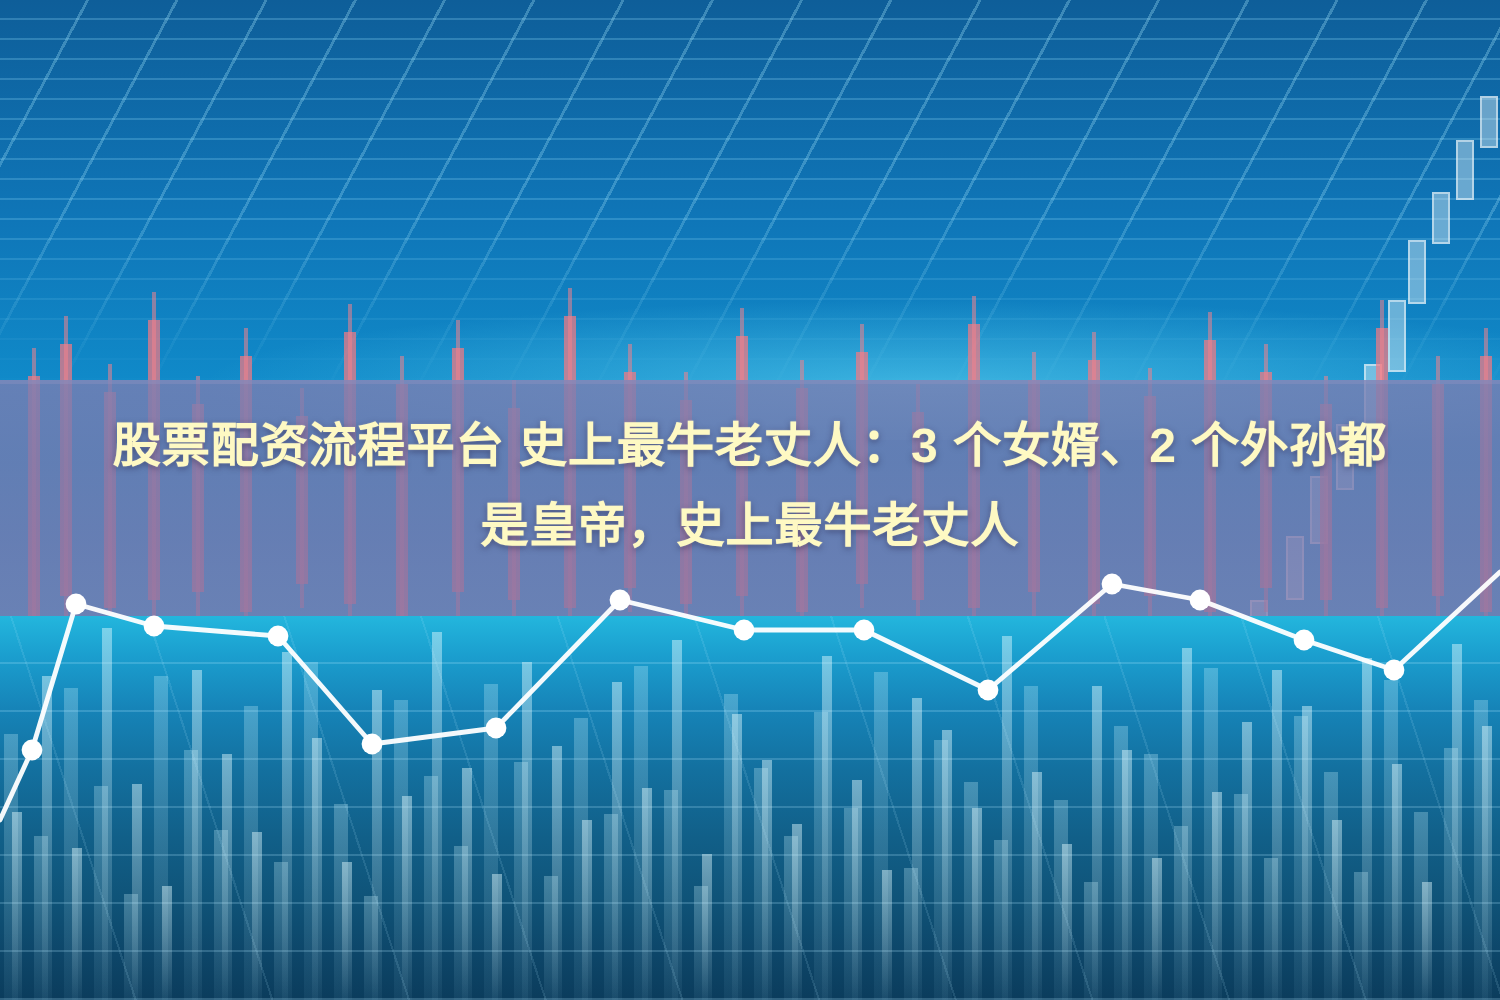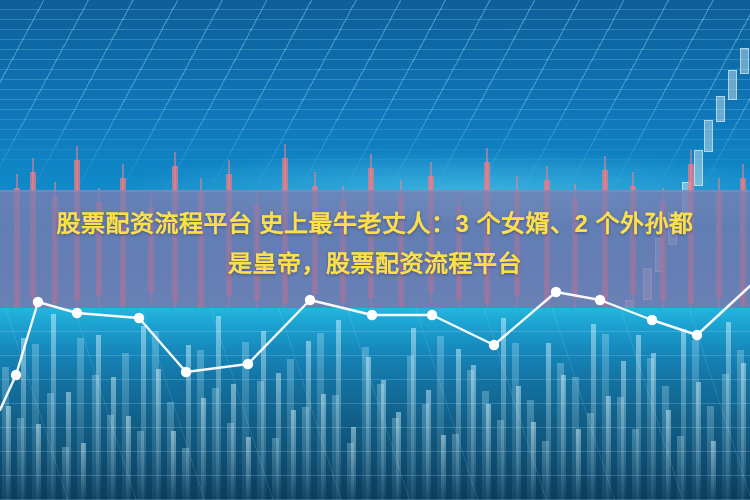--- a/index.html
+++ b/index.html
@@ -126,21 +126,21 @@
     background:radial-gradient(ellipse 520px 60px at 62% 60%,rgba(120,235,255,.42),rgba(120,235,255,0) 70%);
   }
 
   
   #title-wrap{
     position:absolute;left:0;top:204px;width:750px;
     text-align:center;
     z-index:40;
   }
   .title-line{
-    color:#fde047;
+    color:#fef9c3;
     font-size:24px;
     font-weight:bold;
     line-height:40px;
     letter-spacing:.5px;
     text-shadow:0 1px 3px rgba(40,40,80,.55),0 0 1px rgba(255,255,255,.4);
     white-space:nowrap;
   }
 </style>
 </head>
 <body>
@@ -363,16 +363,16 @@
         <circle cx="494" cy="345" r="5.2" fill="#ffffff"></circle>
         <circle cx="556" cy="292" r="5.2" fill="#ffffff"></circle>
         <circle cx="600" cy="300" r="5.2" fill="#ffffff"></circle>
         <circle cx="652" cy="320" r="5.2" fill="#ffffff"></circle>
         <circle cx="697" cy="335" r="5.2" fill="#ffffff"></circle>
       </g>
   </svg>
 
   <div id="title-wrap">
     <div class="title-line">股票配资流程平台 史上最牛老丈人：3 个女婿、2 个外孙都</div>
-    <div class="title-line">是皇帝，股票配资流程平台</div>
+    <div class="title-line">是皇帝，史上最牛老丈人</div>
   </div>
 
 </div>
 
 </body></html>

